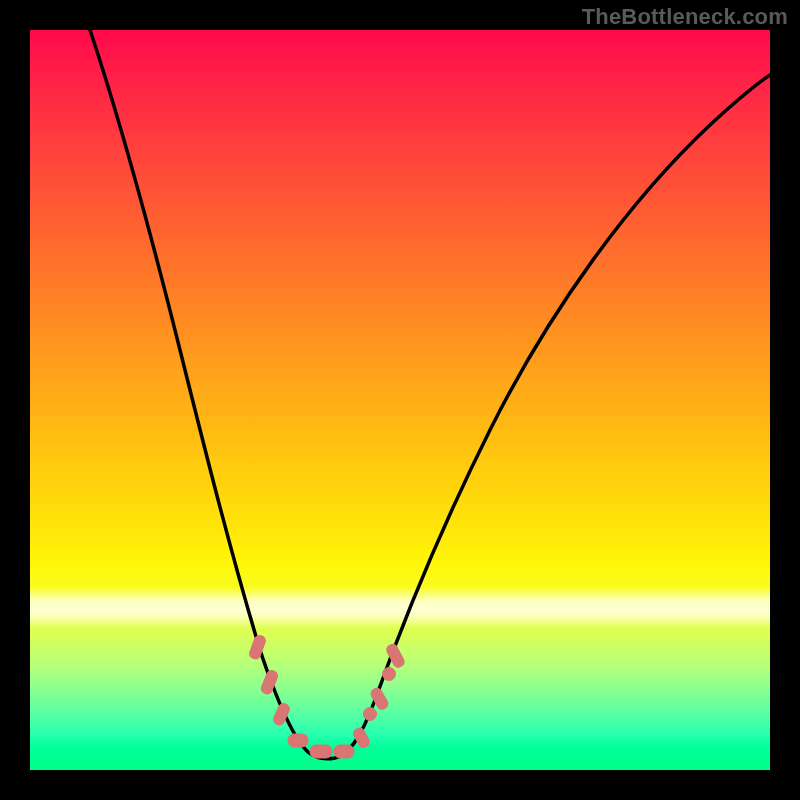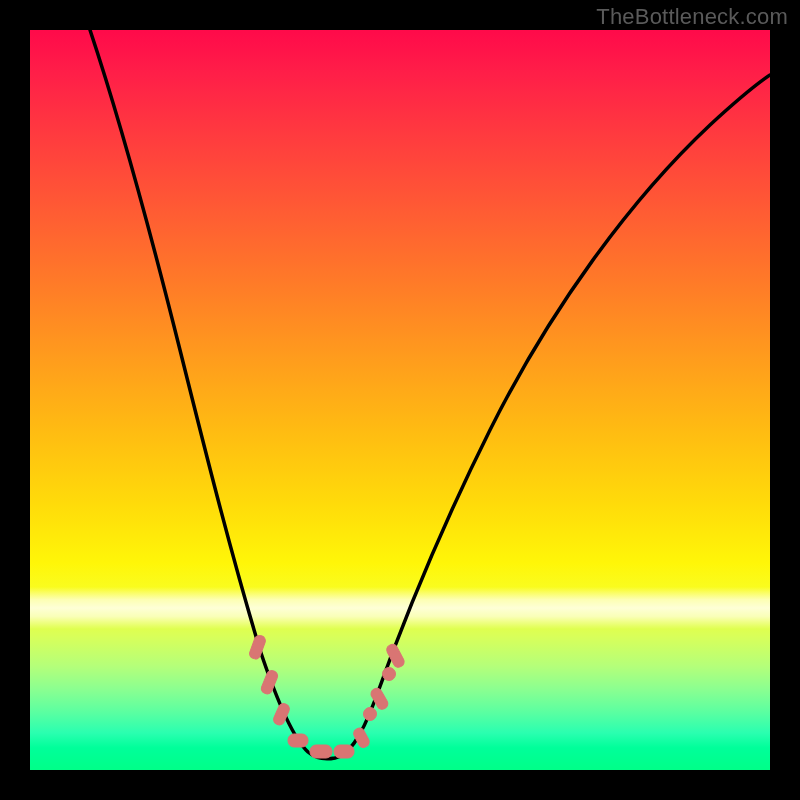--- a/index.html
+++ b/index.html
@@ -9,21 +9,21 @@
     background: #000;
     position: relative;
     font-family: Arial, sans-serif;
   }
   .watermark {
     position: absolute;
     top: 4px;
     right: 12px;
     color: #5a5a5a;
     font-size: 22px;
-    font-weight: 400;
+    font-weight: 700;
     z-index: 10;
     letter-spacing: 0.2px;
   }
   .plot-area {
     position: absolute;
     left: 30px;
     top: 30px;
     width: 740px;
     height: 740px;
     overflow: hidden;

